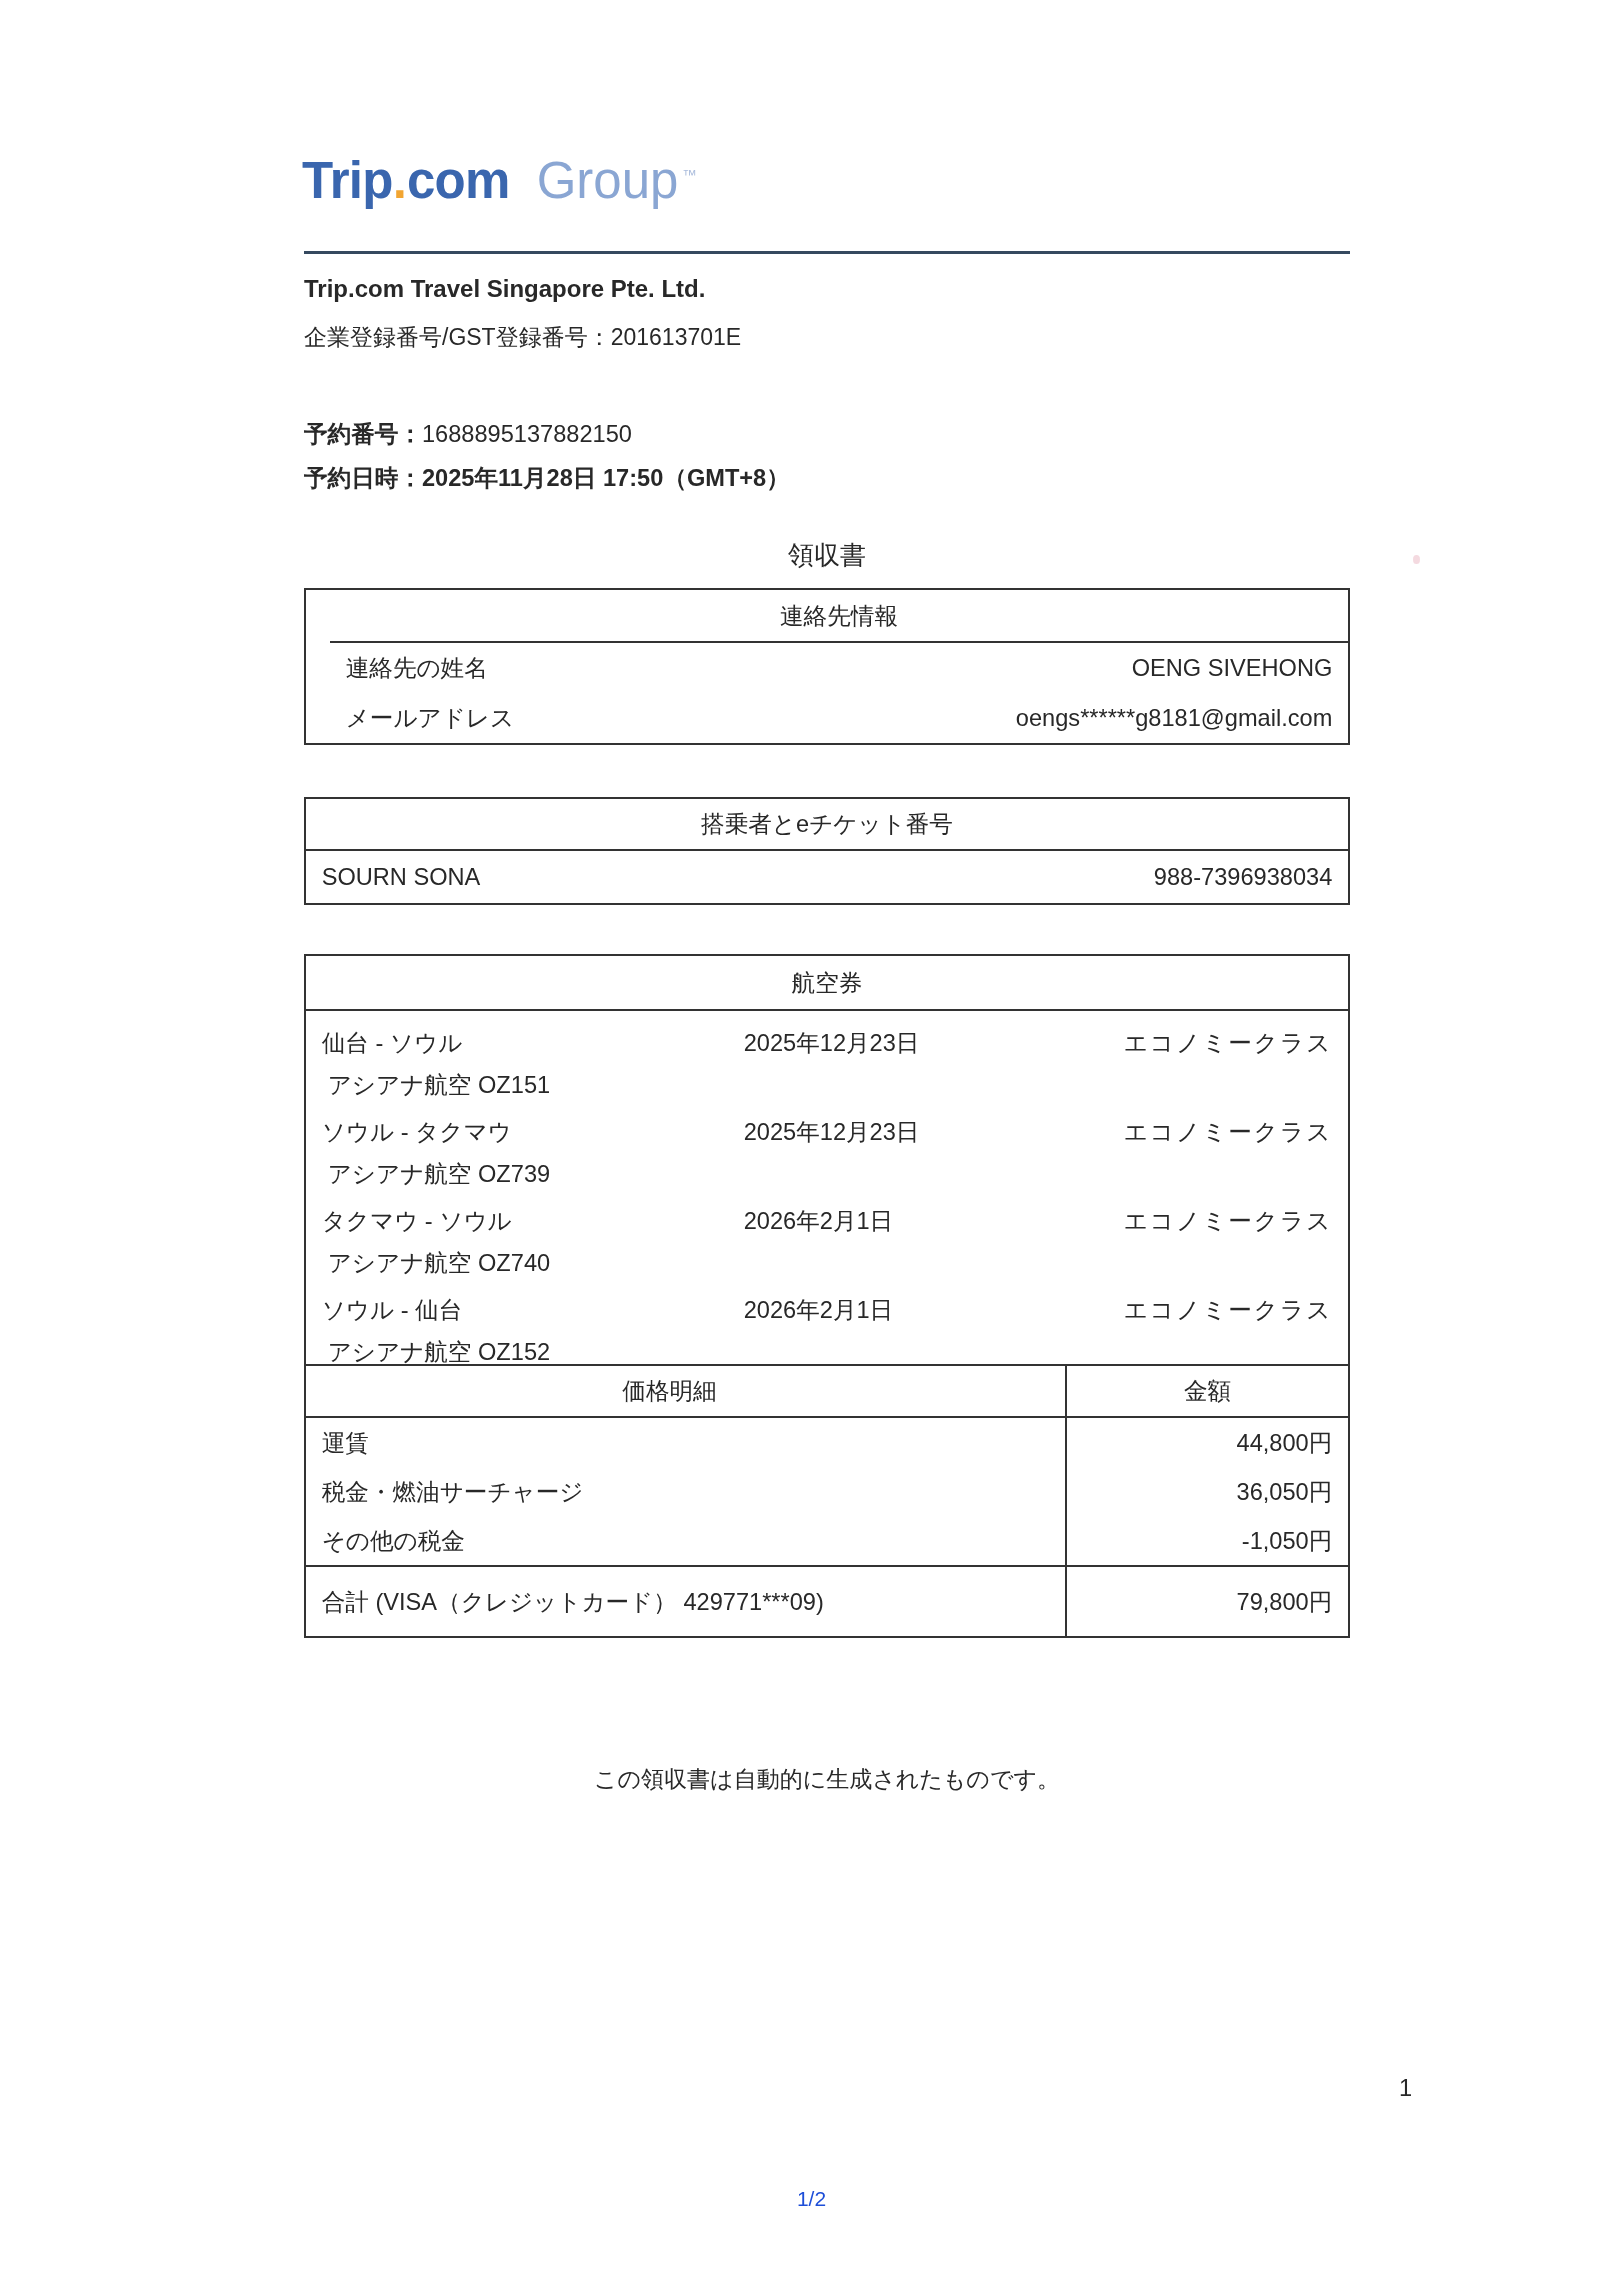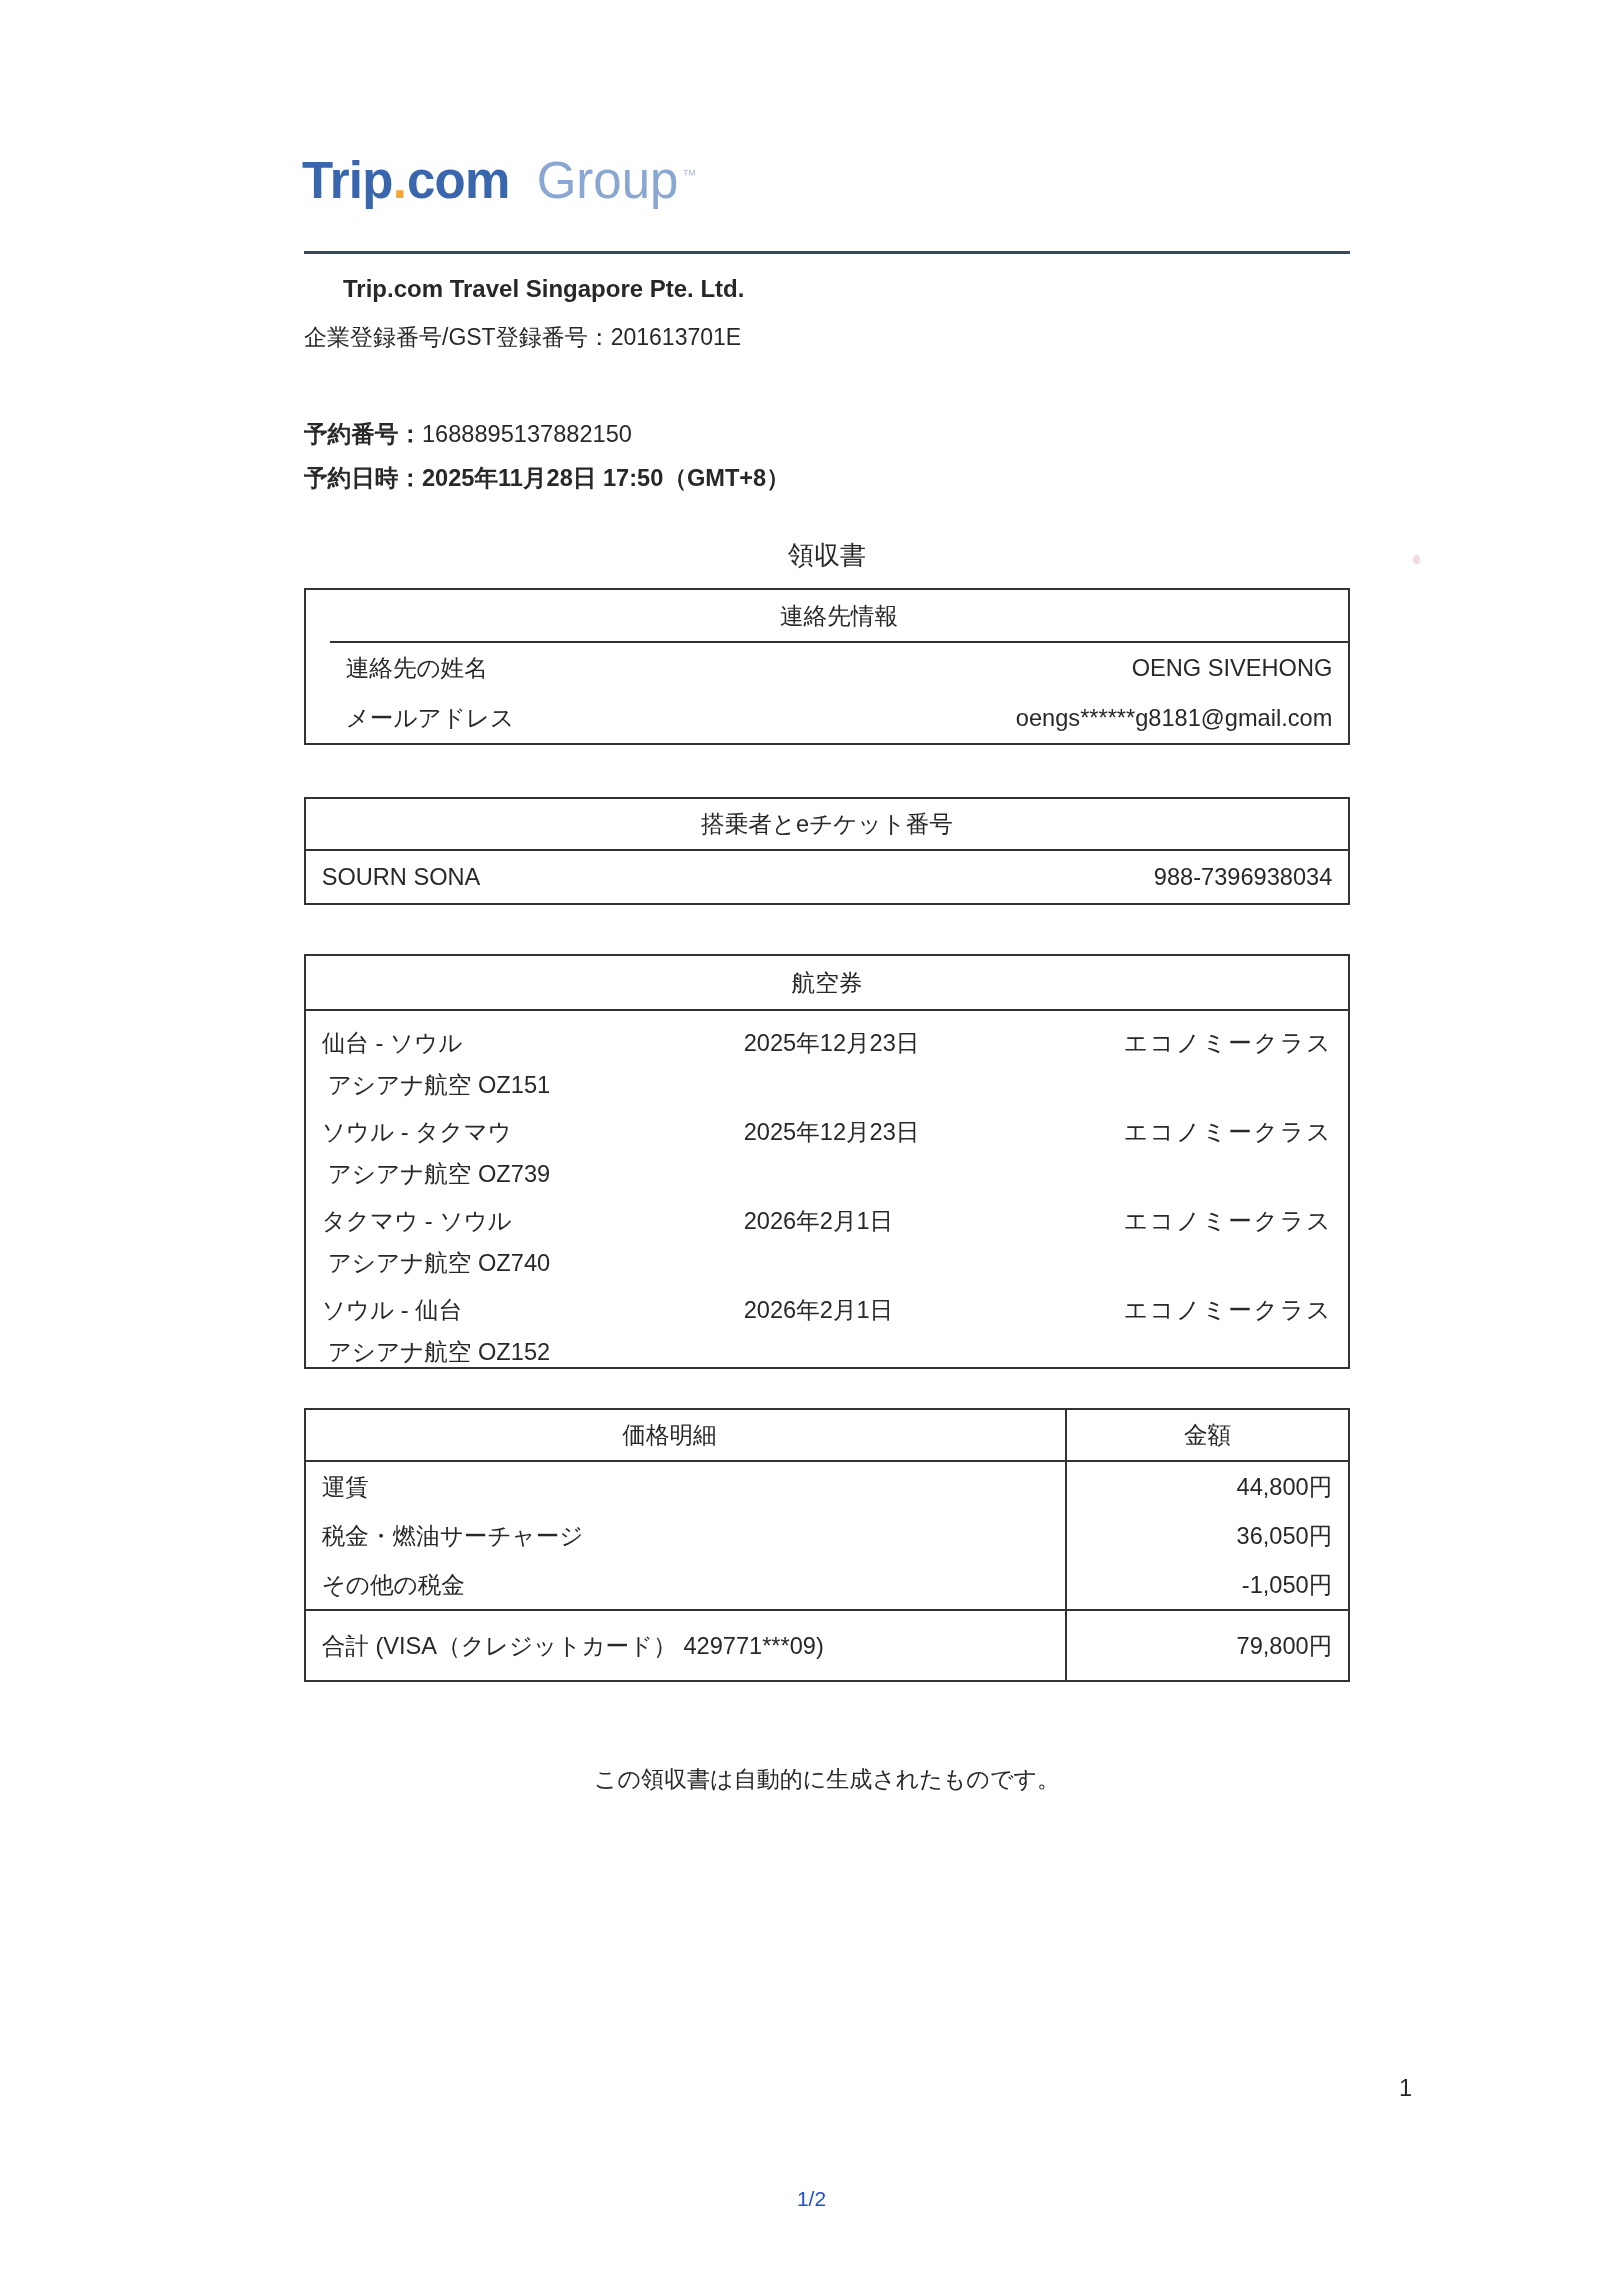--- a/index.html
+++ b/index.html
@@ -16,21 +16,21 @@
   
   .logo{left:302px;top:143px;font-size:51px;line-height:65px;white-space:nowrap;}
   .logo .trip,.logo .com{font-weight:bold;color:#3a66ae;letter-spacing:-0.7px;}
   .logo .dot{font-weight:bold;color:#f2a531;}
   .logo .group{font-weight:normal;color:#8aa6d3;margin-left:27px;letter-spacing:0px;}
   .logo .tm{font-size:14.4px;color:#aabcdc;vertical-align:super;margin-left:3.9px;}
 
   .brand-rule{left:304px;top:251px;width:1046px;height:3.3px;background:#35495f;}
 
   
-  .company-name{left:304px;top:275px;font-size:24px;font-weight:bold;margin-left:39px;}
+  .company-name{left:304px;top:275px;font-size:24px;font-weight:bold;}
   .company-reg{left:304px;top:322px;font-size:23px;}
 
   
   .booking-number{left:304px;top:418px;font-size:23.6px;}
   .booking-number .lbl{font-weight:bold;}
   .booking-datetime{left:304px;top:462px;font-size:23.6px;font-weight:bold;}
 
   
   .doc-title{left:304px;top:538px;width:1046px;text-align:center;font-size:26px;}
 
@@ -59,21 +59,21 @@
     height:89px;
     box-sizing:border-box;
     font-size:23.6px;
   }
   .f-route{grid-column:1;grid-row:1;}
   .f-date{grid-column:2;grid-row:1;}
   .f-cabin{grid-column:3;grid-row:1;text-align:right;letter-spacing:2px;}
   .f-flight{grid-column:1 / span 2;grid-row:2;margin-top:10.5px;margin-left:6px;}
 
   
-  .price-tbl{top:1408px;}
+  .price-tbl{top:1364px;}
   .p-row{display:grid;grid-template-columns:727px 1fr;box-sizing:border-box;font-size:23.6px;}
   .p-cell-l{display:flex;align-items:center;padding-left:15.7px;}
   .p-cell-r{display:flex;align-items:center;justify-content:flex-end;padding-right:15.7px;border-left:2.6px solid #333;box-sizing:border-box;margin-left:32px;}
   .p-head{height:52px;border-bottom:2.6px solid #333;}
   .p-head .p-cell-l,.p-head .p-cell-r{justify-content:center;padding:0;}
   .p-body-row{height:49px;}
   .p-total-row{height:71px;border-top:2.6px solid #333;}
 
   
   .footer-note{left:304px;top:1764px;width:1046px;text-align:center;font-size:23px;}

